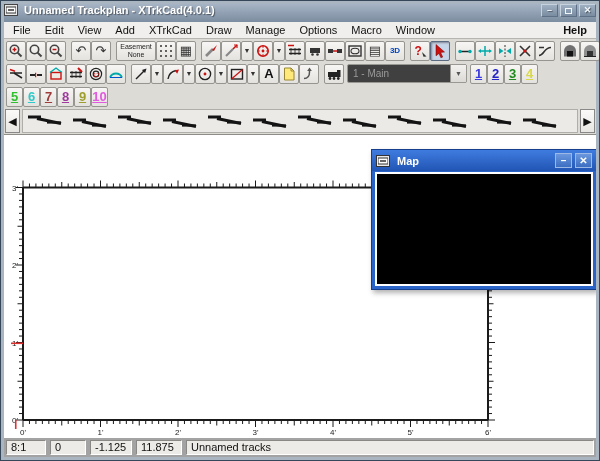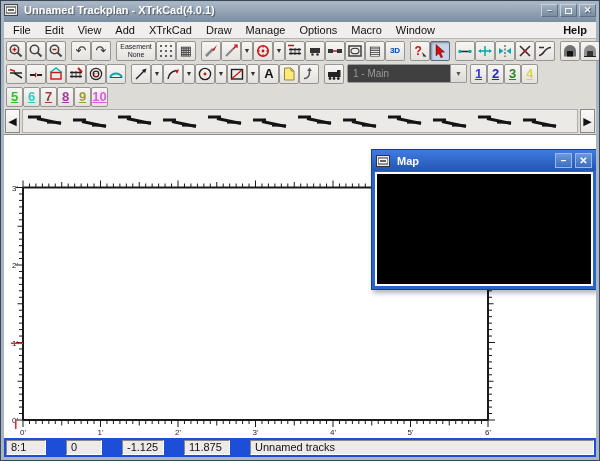--- a/index.html
+++ b/index.html
@@ -66,22 +66,22 @@
     background:linear-gradient(#3f7cdf,#2155b4);color:#fff;font-size:11px;font-weight:bold;}
   .map-title .app-icon{width:14px;height:12px;margin-right:7px;background:#e9e9e9;
     border:1px solid #333;display:flex;align-items:center;justify-content:center;}
   .map-ctrls{margin-left:auto;display:flex;gap:3px;}
   .map-ctrl{width:17px;height:15px;display:flex;align-items:center;justify-content:center;
     background:linear-gradient(#6a97dd,#3c6ec2);border:1px solid #9cb9e6;
     color:#fff;font-size:10px;line-height:10px;font-weight:bold;}
   .map-body{position:absolute;left:3px;right:3px;top:22px;bottom:3px;
     background:#000;border:2px solid #fff;}
   
-  .statusbar{height:19px;flex:0 0 19px;display:flex;align-items:center;gap:20px;
-    background:#1d4ed8;padding:1px 2px;font-size:11px;color:#111;}
+  .statusbar{height:19px;flex:0 0 19px;display:flex;align-items:center;gap:4px;
+    background:#a3a3a3;padding:1px 2px;font-size:11px;color:#111;}
   .status-field{height:15px;padding:0 4px;background:#edebe7;
     border:1px solid;border-color:#8a8884 #ffffff #ffffff #8a8884;
     white-space:nowrap;overflow:hidden;}
   .status-msg{flex:1;}
 </style>
 </head>
 <body>
 
 <div class="window">
 

